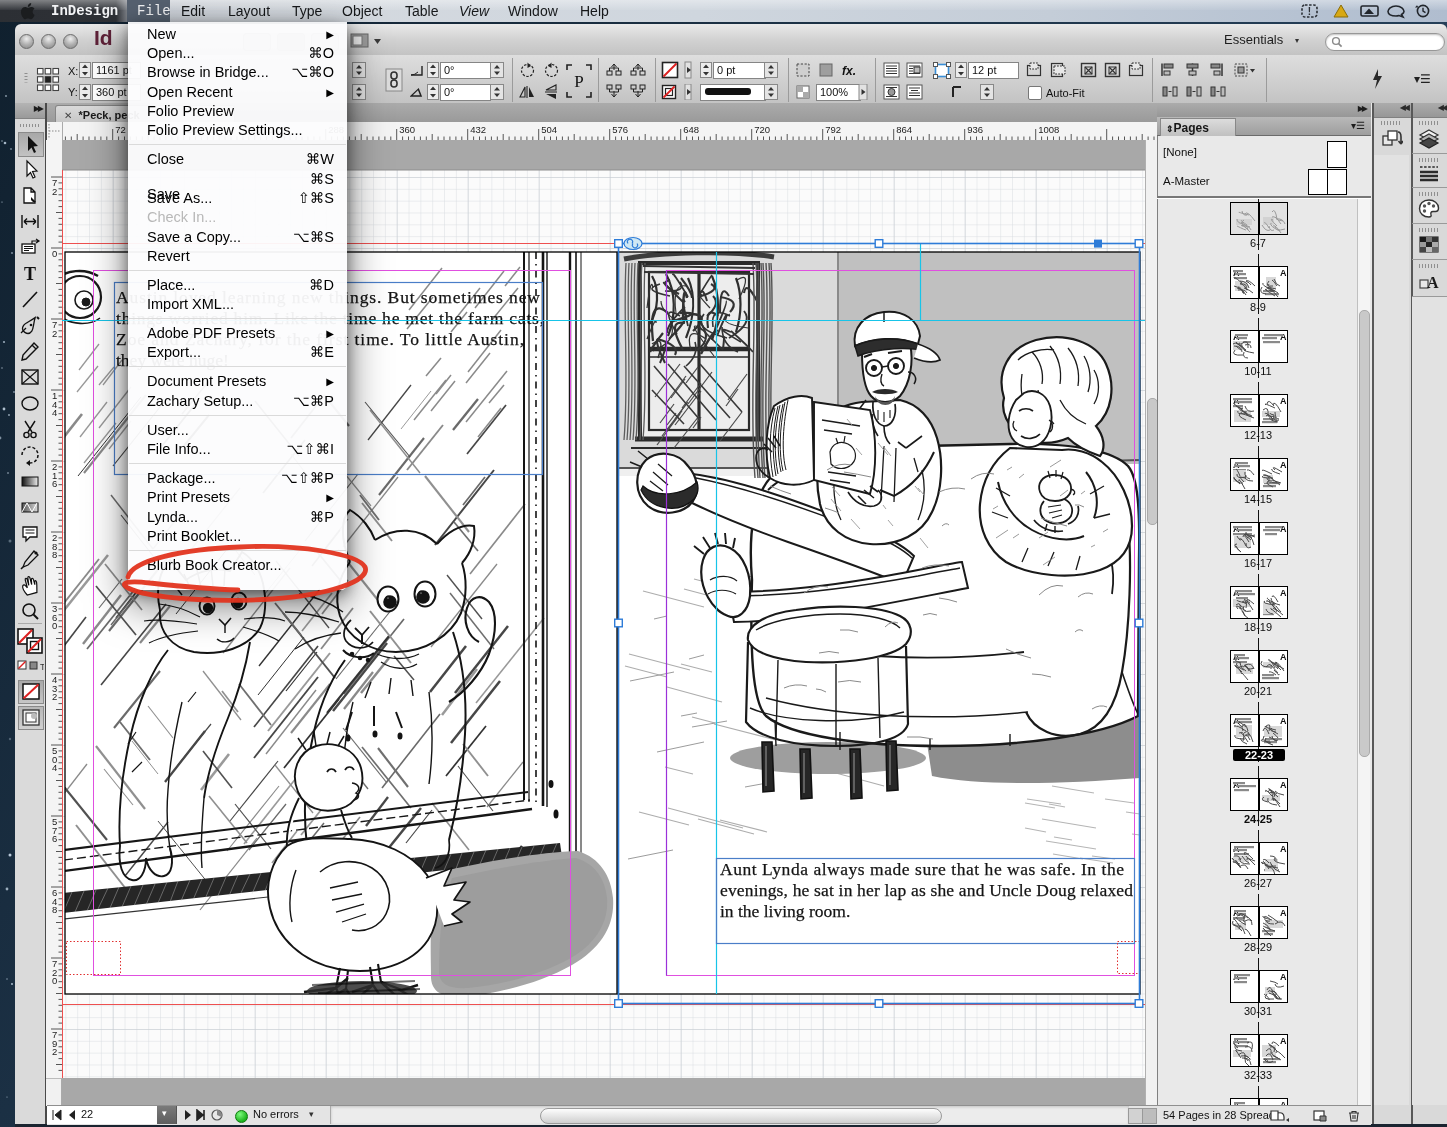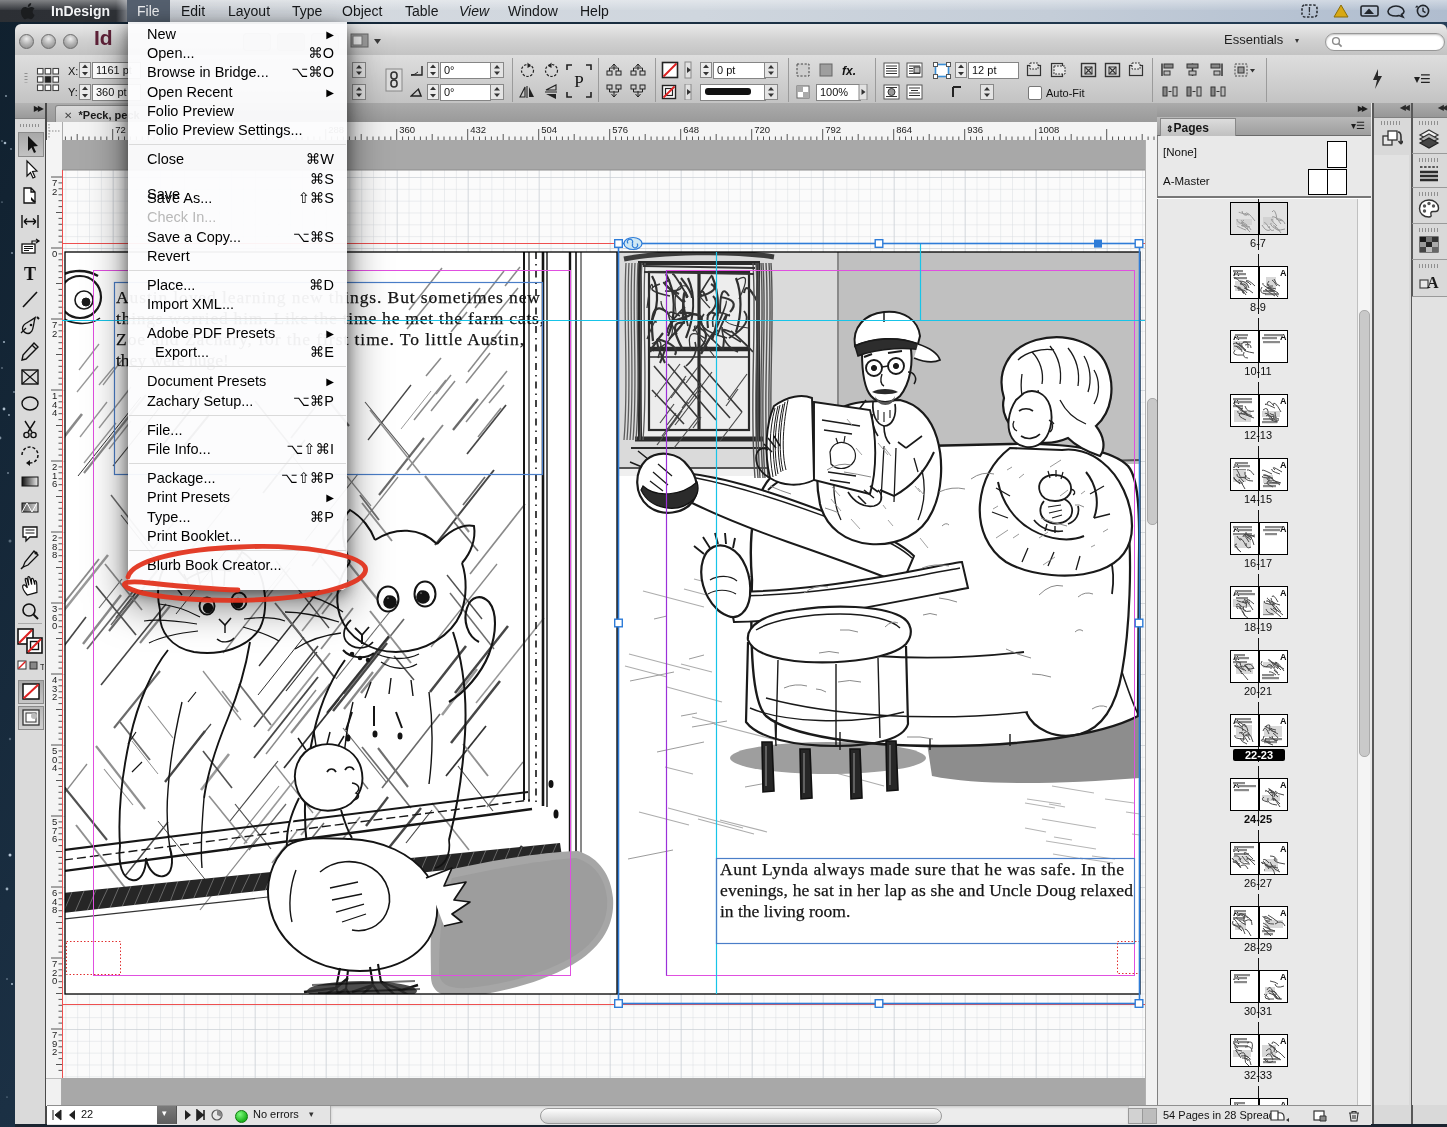--- a/index.html
+++ b/index.html
@@ -4,21 +4,21 @@
 <style>
   html,body{margin:0;padding:0;}
   #stage{position:relative;width:1447px;height:1127px;overflow:hidden;
     background:linear-gradient(125deg,#10202e 0%,#1b3044 35%,#27425c 70%,#1e3850 100%);
     font-family:"Liberation Sans",sans-serif;}
   .abs{position:absolute;}
   #menubar{left:0;top:0;width:1447px;height:22px;
     background:linear-gradient(90deg,#2c2f34 0px,#2e3136 116px,#84888f 128px,#cdd2d9 160px,#d4d9df 300px,#cfd6de 700px,#c4cdd8 1050px,#b6c2d2 1300px,#b0bdcf 1447px);}
   .mgloss{position:absolute;left:0;top:0;width:1447px;height:10px;background:linear-gradient(rgba(255,255,255,.4),rgba(255,255,255,.05));}
   .mitem{position:absolute;top:0;height:22px;line-height:23px;font-size:14px;color:#16181a;}
-  .mitem.w{color:#f2f3f5;}
+  .mitem.w{color:#f2f3f5;font-family:Liberation Mono, monospace;}
   #filehl{position:absolute;left:127px;top:0;width:43px;height:22px;background:#566170;}
   #titlebar{left:15px;top:24px;width:1432px;height:31px;
     background:linear-gradient(#e9e9e9,#d2d2d2 50%,#c3c3c3);border-bottom:1px solid #7f7f7f;border-radius:6px 6px 0 0;}
   .tl{position:absolute;top:34px;width:13px;height:13px;border-radius:50%;
       background:radial-gradient(circle at 50% 30%,#ededed,#b0b0b0 52%,#848484);border:1px solid #6d6d6d;}
   #cpanel{left:15px;top:55px;width:1432px;height:48px;
     background:linear-gradient(#dedede,#cecece 60%,#c3c3c3);border-bottom:1px solid #787878;}
   .cpfield{position:absolute;background:#fff;border:1px solid #858585;font-size:11px;color:#111;}
   .cplab{position:absolute;font-size:11px;color:#111;}
   .cpsep{position:absolute;top:58px;width:1px;height:44px;background:#9b9b9b;}
@@ -2203,37 +2203,37 @@
       <div class="fm" style="top:205.5px;">Save a Copy...</div>
       <div class="fmk" style="top:205.5px;">⌥⌘S</div>
       <div class="fm" style="top:224.8px;">Revert</div>
       <div class="fmsep" style="top:247.7px;"></div>
       <div class="fm" style="top:253.8px;">Place...</div>
       <div class="fmk" style="top:253.8px;">⌘D</div>
       <div class="fm" style="top:273.1px;">Import XML...</div>
       <div class="fmsep" style="top:296.0px;"></div>
       <div class="fm" style="top:302.1px;">Adobe PDF Presets</div>
       <div class="fmarrow" style="top:302.1px;">▶</div>
-      <div class="fm" style="top:321.4px;margin-left:8px;">Export...</div>
+      <div class="fm" style="top:321.4px;">Export...</div>
       <div class="fmk" style="top:321.4px;">⌘E</div>
       <div class="fmsep" style="top:344.3px;"></div>
       <div class="fm" style="top:350.4px;">Document Presets</div>
       <div class="fmarrow" style="top:350.4px;">▶</div>
       <div class="fm" style="top:369.7px;">Zachary Setup...</div>
       <div class="fmk" style="top:369.7px;">⌥⌘P</div>
       <div class="fmsep" style="top:392.6px;"></div>
-      <div class="fm" style="top:398.7px;">File...</div>
+      <div class="fm" style="top:398.7px;">User...</div>
       <div class="fm" style="top:418.0px;">File Info...</div>
       <div class="fmk" style="top:418.0px;">⌥⇧⌘I</div>
       <div class="fmsep" style="top:440.9px;"></div>
       <div class="fm" style="top:447.0px;">Package...</div>
       <div class="fmk" style="top:447.0px;">⌥⇧⌘P</div>
       <div class="fm" style="top:466.3px;">Print Presets</div>
       <div class="fmarrow" style="top:466.3px;">▶</div>
-      <div class="fm" style="top:485.6px;">Type...</div>
+      <div class="fm" style="top:485.6px;">Lynda...</div>
       <div class="fmk" style="top:485.6px;">⌘P</div>
       <div class="fm" style="top:504.9px;">Print Booklet...</div>
       <div class="fmsep" style="top:527.8px;"></div>
       <div class="fm" style="top:533.9px;">Blurb Book Creator...</div>
     </div>
 <svg class="abs" style="left:88px;top:539px;z-index:70;" width="292" height="76" viewBox="0 0 292 76">
 <path d="M40 38 C44 21 96 10 152 8 C212 5 270 15 277 28 C283 42 240 56 184 60 C124 64 60 59 40 49 C31 44 39 41 62 44 C90 47 120 50 150 51" fill="none" stroke="#e2341f" stroke-width="4.8" stroke-linecap="round" opacity="0.95"></path>
 </svg>
 </div>
 

